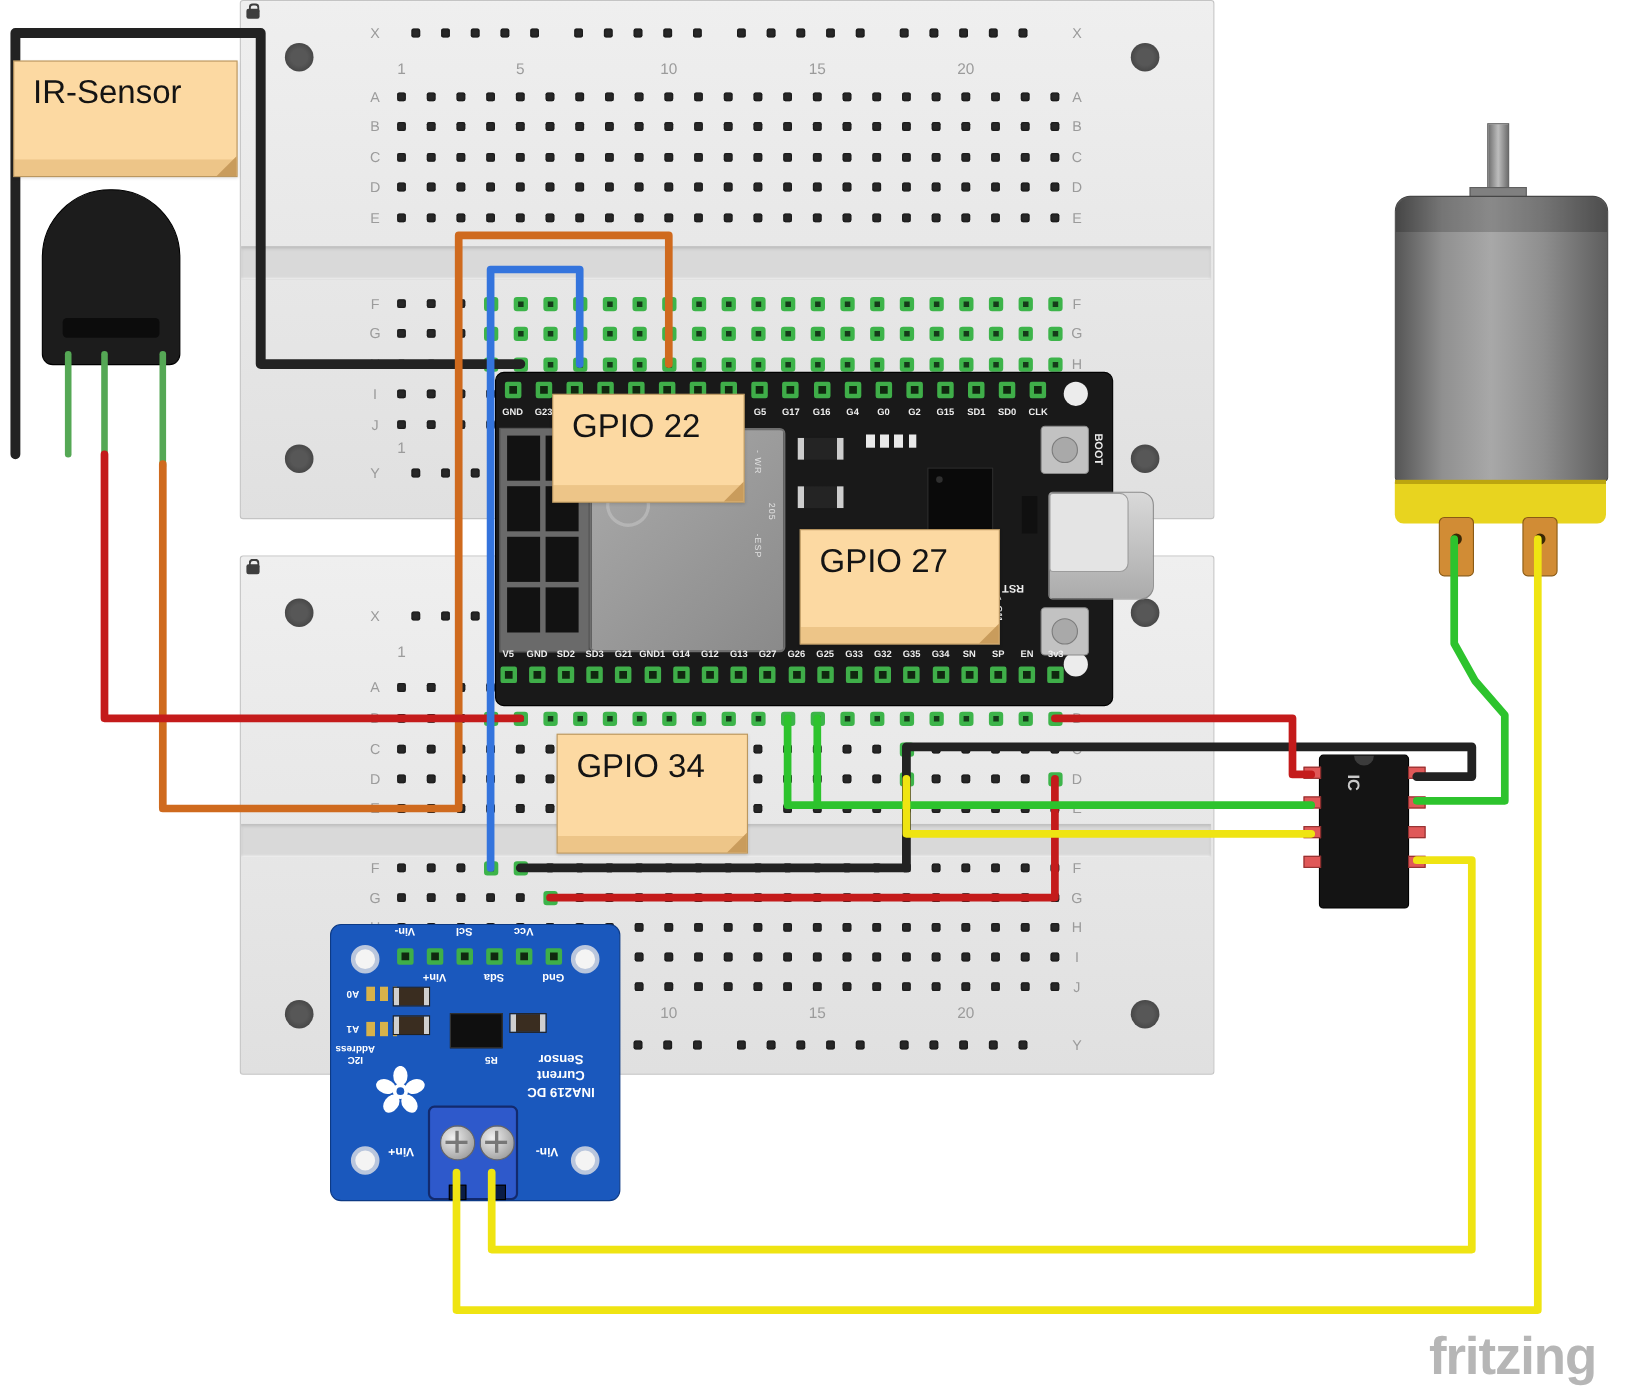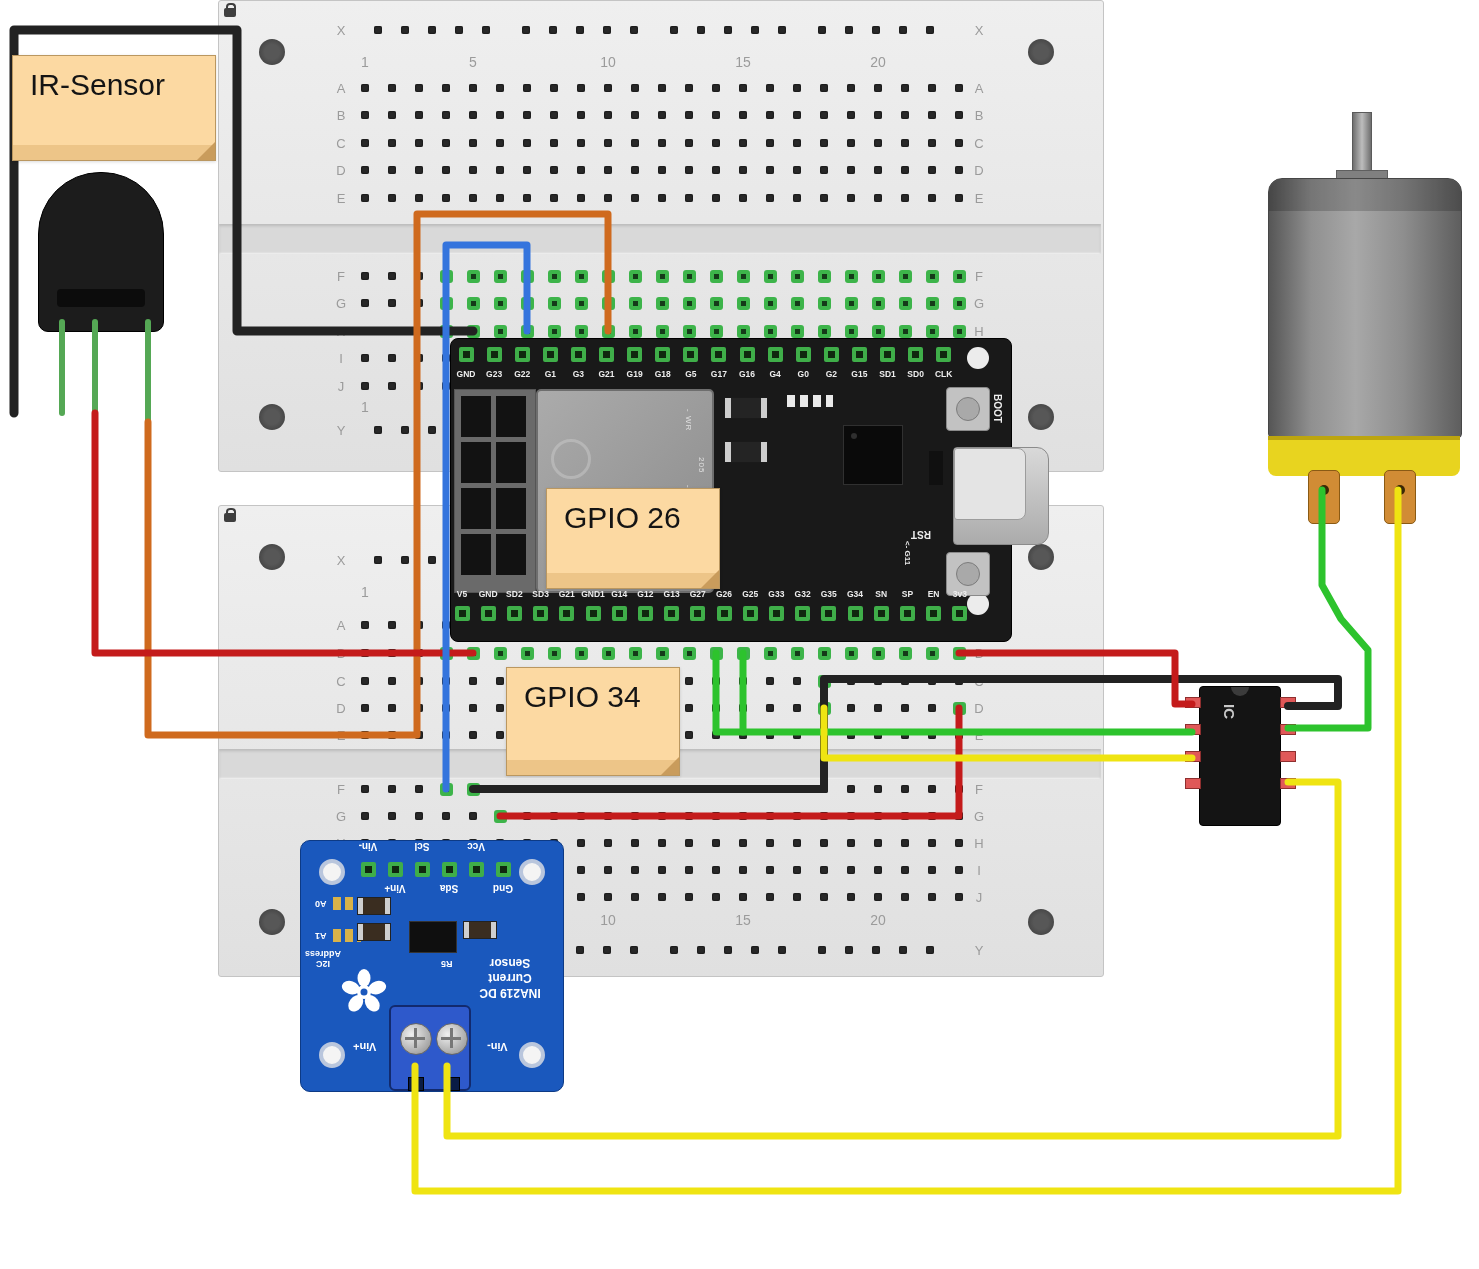--- a/index.html
+++ b/index.html
@@ -200,27 +200,31 @@
       <polyline points="743,653 743,732" fill="none" stroke="#2dc32d" stroke-width="7" stroke-linecap="round" stroke-linejoin="round"></polyline>
       <polyline points="1322,490 1322,585 1341,619 1368,650 1368,728 1288,728" fill="none" stroke="#2dc32d" stroke-width="7" stroke-linecap="round" stroke-linejoin="round"></polyline>
       <polyline points="824,708 824,758 1192,758" fill="none" stroke="#efe412" stroke-width="7" stroke-linecap="round" stroke-linejoin="round"></polyline>
       <polyline points="1288,782 1338,782 1338,1136 447,1136 447,1066" fill="none" stroke="#efe412" stroke-width="7" stroke-linecap="round" stroke-linejoin="round"></polyline>
       <polyline points="1398,490 1398,1191 415,1191 415,1066" fill="none" stroke="#efe412" stroke-width="7" stroke-linecap="round" stroke-linejoin="round"></polyline>
     </svg>
 
   <div class="abs note" style="left:12px;top:55px;width:202px;height:104px">
       <span class="txt">IR-Sensor</span>
     </div>
-  <div class="abs note" style="left:546px;top:488px;width:172px;height:99px">
-      <span class="txt">GPIO 26</span>
+  <div class="abs note" style="left:502px;top:358px;width:173px;height:97px">
+      <span class="txt">GPIO 22</span>
+    </div>
+  <div class="abs note" style="left:727px;top:481px;width:180px;height:103px">
+      <span class="txt">GPIO 27</span>
     </div>
   <div class="abs note" style="left:506px;top:667px;width:172px;height:107px">
       <span class="txt">GPIO 34</span>
     </div>
 
+  <div class="abs" id="watermark" style="left:1299px;top:1206px">fritzing</div>
 <div class="abs rowlabel" style="left: 341px; top: 30px;">X</div>
     <div class="abs rowlabel" style="left: 979px; top: 30px;">X</div>
     <div class="abs rowlabel" style="left: 341px; top: 88px;">A</div>
     <div class="abs rowlabel" style="left: 979px; top: 88px;">A</div>
     <div class="abs rowlabel" style="left: 341px; top: 115px;">B</div>
     <div class="abs rowlabel" style="left: 979px; top: 115px;">B</div>
     <div class="abs rowlabel" style="left: 341px; top: 143px;">C</div>
     <div class="abs rowlabel" style="left: 979px; top: 143px;">C</div>
     <div class="abs rowlabel" style="left: 341px; top: 170px;">D</div>
     <div class="abs rowlabel" style="left: 979px; top: 170px;">D</div>

